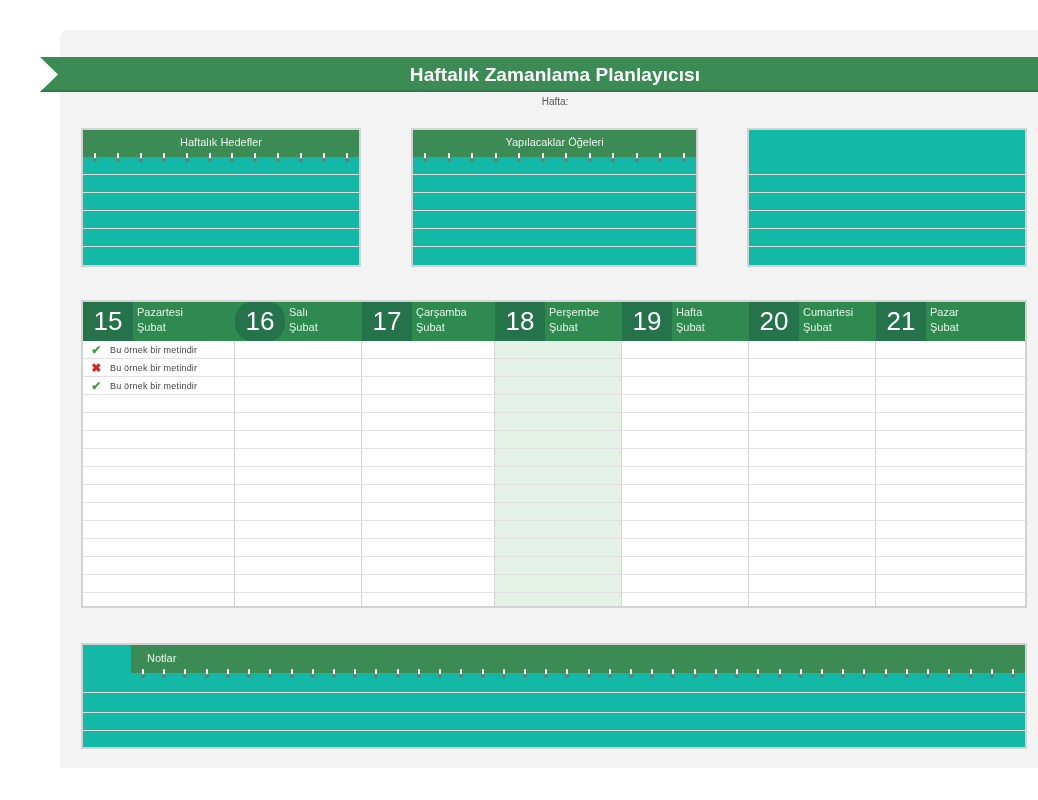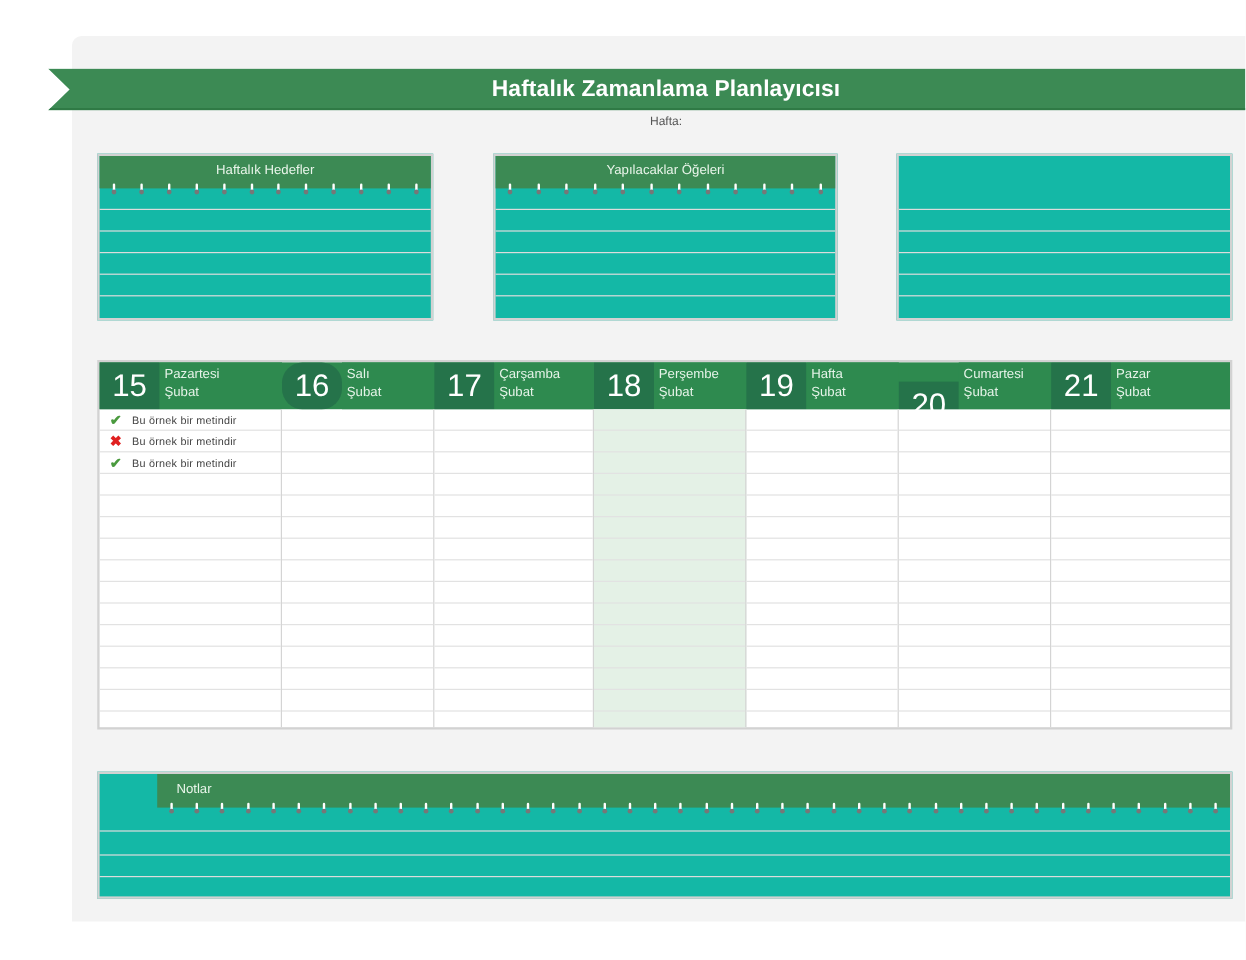--- a/index.html
+++ b/index.html
@@ -199,21 +199,21 @@
       </div>
     </div>
     <div class="day-head" style="width:127px;">
       <div class="day-num" style="width:50px;">19</div>
       <div class="day-text" style="width:77px;">
         <div>Hafta</div>
         <div>Şubat</div>
       </div>
     </div>
     <div class="day-head" style="width:127px;">
-      <div class="day-num" style="width:50px;margin-top:16px;">20</div>
+      <div class="day-num" style="width:50px;">20</div>
       <div class="day-text" style="width:77px;">
         <div>Cumartesi</div>
         <div>Şubat</div>
       </div>
     </div>
     <div class="day-head" style="width:149px;">
       <div class="day-num" style="width:50px;">21</div>
       <div class="day-text" style="width:99px;">
         <div>Pazar</div>
         <div>Şubat</div>

